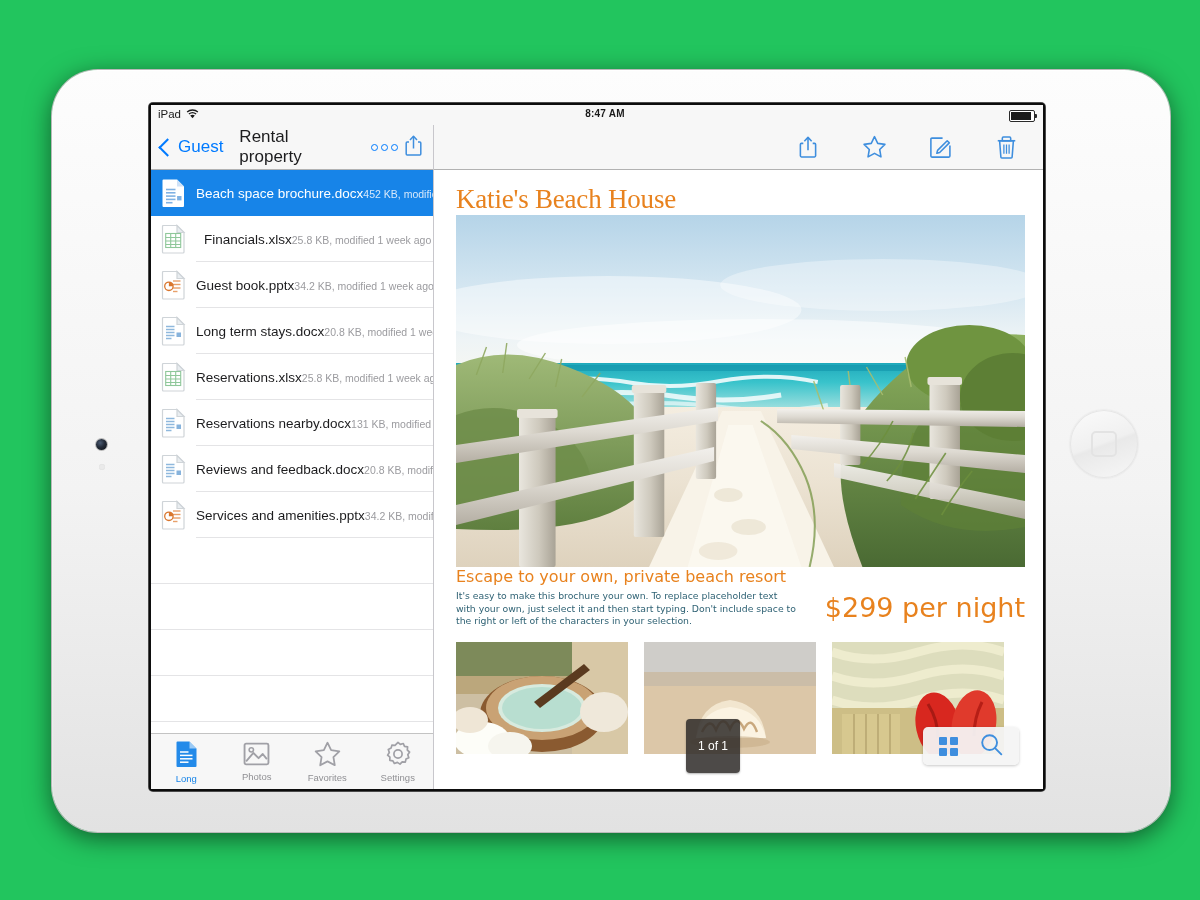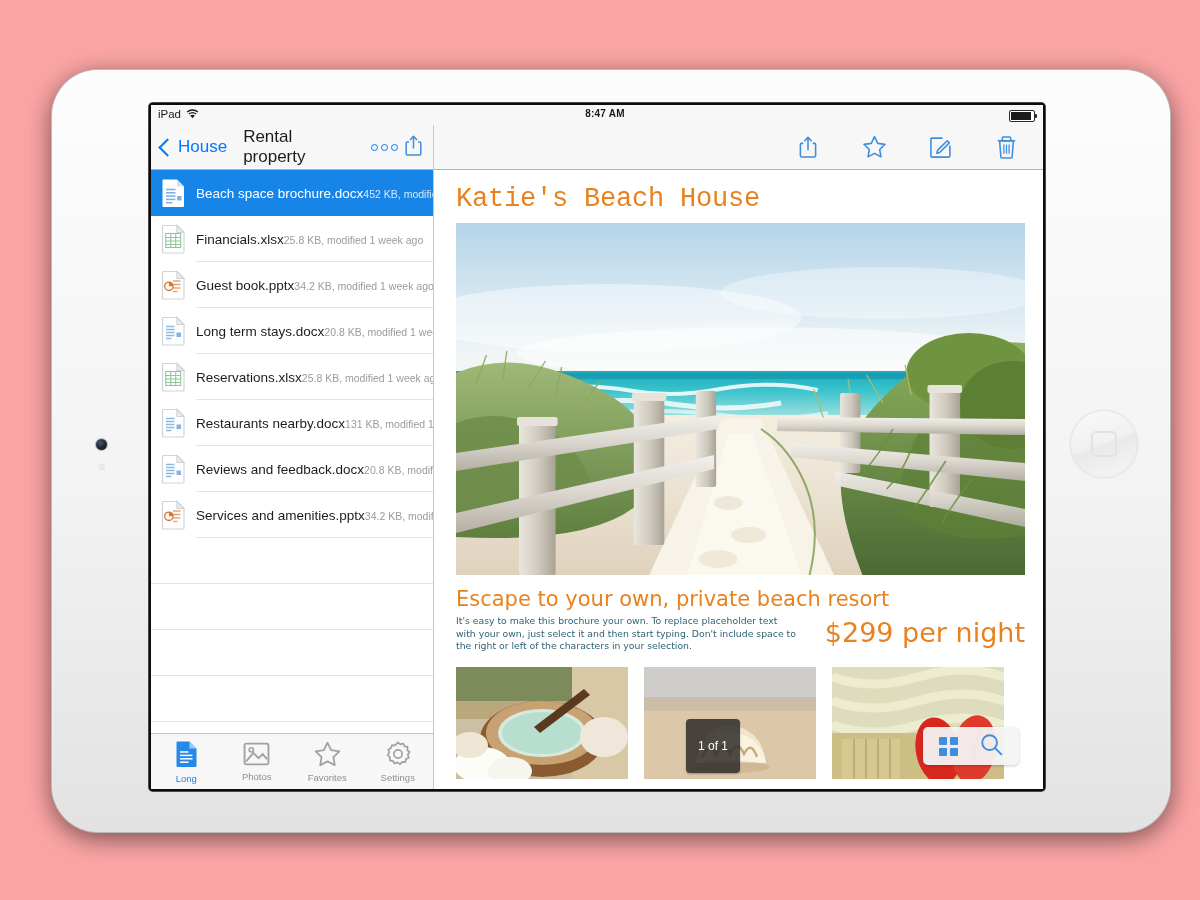--- a/index.html
+++ b/index.html
@@ -1,18 +1,18 @@
 <!DOCTYPE html>
 <html><head>
 <meta charset="utf-8">
 <style>
   html,body{margin:0;padding:0;background:#000;}
   body{width:1200px;height:900px;overflow:hidden;font-family:"Liberation Sans",sans-serif;}
 
-  .stage{position:relative;width:1200px;height:900px;background:#fca5a5;}
+  .stage{position:relative;width:1200px;height:900px;background:#22c55e;}
 
   
   .ipad{
     position:absolute;left:52px;top:70px;width:1118px;height:762px;
     background:linear-gradient(180deg,#fdfdfd 0%,#f3f3f3 55%,#e2e2e2 100%);
     border-radius:46px;
     box-shadow:0 0 0 1px #b9b9b9, 0 6px 26px rgba(0,0,0,.55), inset 0 1px 2px #fff;
   }
   .ipad-inner-bezel{
     position:absolute;left:97px;top:33px;width:896px;height:688px;
@@ -97,23 +97,23 @@
 
   
   .dtoolbar{
     height:44px;background:#f7f7f7;border-bottom:1px solid #b2b2b2;
     display:flex;align-items:center;justify-content:flex-end;gap:36px;padding-right:22px;
   }
   .dtoolbar .tbtn{cursor:pointer;display:flex;align-items:center;justify-content:center;width:30px;height:30px;}
 
   
   .doc{position:absolute;left:0;top:45px;right:0;bottom:0;overflow:hidden;background:#fff;padding:14px 18px 0 22px;}
-  .doc-title{font-family:Liberation Mono, monospace;font-size:27px;color:#e8821e;letter-spacing:-.2px;margin-bottom:9px;}
+  .doc-title{font-family:Liberation Serif, serif;font-size:27px;color:#e8821e;letter-spacing:-.2px;}
   .hero{width:100%;height:352px;position:relative;overflow:hidden;background:#cfe2ef;}
-  .doc-sub{font-family:"DejaVu Sans",sans-serif;font-size:21px;color:#e8821e;margin-top:12px;}
+  .doc-sub{font-family:"DejaVu Sans",sans-serif;font-size:16px;color:#e8821e;}
   .doc-cols{display:flex;gap:4px;align-items:flex-start;margin-top:4px;}
   .doc-body{width:340px;font-family:"DejaVu Sans",sans-serif;font-size:9.3px;line-height:12.6px;color:#2f6274;}
   .doc-price{font-family:"DejaVu Sans",sans-serif;font-size:27px;color:#e8821e;white-space:nowrap;margin-left:auto;padding-top:2px;}
   .thumbs{display:flex;gap:16px;margin-top:14px;}
   .thumb{width:172px;height:112px;overflow:hidden;position:relative;background:#ddd;}
 
   
   .page-badge{
     position:absolute;left:252px;bottom:16px;background:rgba(48,44,42,.86);color:#fff;
     font-size:12px;padding:20px 12px;border-radius:4px;z-index:30;
@@ -159,21 +159,21 @@
           </div>
     </div>
 
     <div class="split">
 
       <div class="master">
 
         <div class="navbar">
           <div class="back">
             <span class="chev"></span>
-            <span>House</span>
+            <span>Guest</span>
           </div>
           <div class="nav-title">Rental property</div>
           <div class="nav-ellipsis">
             <span></span>
                 <span></span>
                 <span></span>
           </div>
           <div class="nav-share">
             <svg width="19" height="23" viewBox="0 0 19 23">
               <path d="M5 8 H3.2 a1 1 0 0 0-1 1 V20 a1 1 0 0 0 1 1 H15.8 a1 1 0 0 0 1-1 V9 a1 1 0 0 0-1-1 H14" stroke="#3e8ede" stroke-width="1.5" fill="none"></path>
@@ -202,21 +202,21 @@
               <div class="row">
                 <span class="ficon"><svg width="27" height="30" viewBox="0 0 26 30">
     <path d="M2 1.5 H16.5 L23.5 8.5 V28 a1 1 0 0 1 -1 1 H3 a1 1 0 0 1 -1 -1 V2.5 a1 1 0 0 1 1 -1 Z" fill="#ffffff" stroke="#cfd4d8" stroke-width="1.2"></path>
     <path d="M16.5 1.5 V8.5 H23.5 Z" fill="#e9edf0" stroke="#cfd4d8" stroke-width="1.2"></path>
     <g stroke="#8fc79a" stroke-width="1.1" fill="none">
       <rect x="5.2" y="9.5" width="15" height="14"></rect>
       <path d="M5.2 13.5 H20.2 M5.2 17 H20.2 M5.2 20.5 H20.2"></path>
       <path d="M10.2 9.5 V23.5 M15.2 9.5 V23.5"></path>
                     </g>
                   </svg></span>
-                <span class="ftext" style="display: block;"><span class="fname">Financials.xlsx</span><span class="fmeta">25.8 KB, modified 1 week ago</span></span>
+                <span class="ftext" style="display: block; margin-left: 8px;"><span class="fname">Financials.xlsx</span><span class="fmeta">25.8 KB, modified 1 week ago</span></span>
                 <span class="sep"></span>
               </div>
               <div class="row">
                 <span class="ficon"><svg width="27" height="30" viewBox="0 0 26 30">
     <path d="M2 1.5 H16.5 L23.5 8.5 V28 a1 1 0 0 1 -1 1 H3 a1 1 0 0 1 -1 -1 V2.5 a1 1 0 0 1 1 -1 Z" fill="#ffffff" stroke="#cfd4d8" stroke-width="1.2"></path>
     <path d="M16.5 1.5 V8.5 H23.5 Z" fill="#e9edf0" stroke="#cfd4d8" stroke-width="1.2"></path>
     <g stroke="#e8a06a" stroke-width="1.4" fill="none">
       <path d="M12.5 11 H20"></path>
                       <path d="M12.5 14.5 H20"></path>
                       <path d="M12.5 18 H20"></path>
@@ -263,21 +263,21 @@
     <path d="M16.5 1.5 V8.5 H23.5 Z" fill="#e9edf0" stroke="#cfd4d8" stroke-width="1.2"></path>
     <g stroke="#8fb8dd" stroke-width="1.5">
       <path d="M5.5 10.5 H14"></path>
                       <path d="M5.5 13.5 H14"></path>
                       <path d="M5.5 16.5 H14"></path>
       <path d="M5.5 19.5 H14"></path>
                       <path d="M5.5 22.5 H11"></path>
                     </g>
       <rect x="16" y="16.5" width="4.5" height="4.5" fill="#5f9ad0" opacity=".75"></rect>
                   </svg></span>
-                <span class="ftext" style="display: block;"><span class="fname">Restaurants nearby.docx</span><span class="fmeta">131 KB, modified 1 week ago</span></span>
+                <span class="ftext" style="display: block;"><span class="fname">Reservations nearby.docx</span><span class="fmeta">131 KB, modified 1 week ago</span></span>
                 <span class="sep"></span>
               </div>
               <div class="row">
                 <span class="ficon"><svg width="27" height="30" viewBox="0 0 26 30">
     <path d="M2 1.5 H16.5 L23.5 8.5 V28 a1 1 0 0 1 -1 1 H3 a1 1 0 0 1 -1 -1 V2.5 a1 1 0 0 1 1 -1 Z" fill="#ffffff" stroke="#cfd4d8" stroke-width="1.2"></path>
     <path d="M16.5 1.5 V8.5 H23.5 Z" fill="#e9edf0" stroke="#cfd4d8" stroke-width="1.2"></path>
     <g stroke="#8fb8dd" stroke-width="1.5">
       <path d="M5.5 10.5 H14"></path>
                       <path d="M5.5 13.5 H14"></path>
                       <path d="M5.5 16.5 H14"></path>

